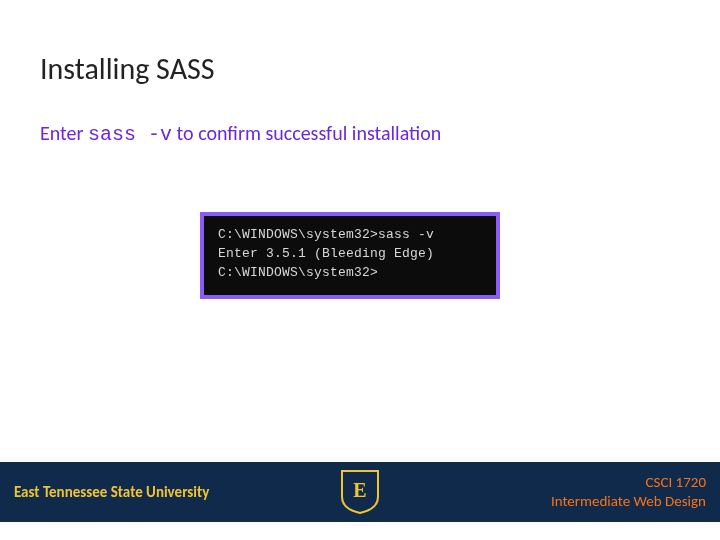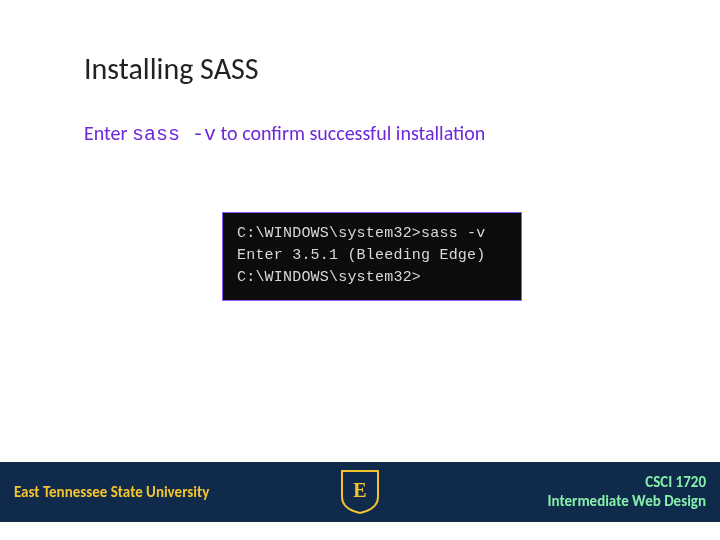--- a/index.html
+++ b/index.html
@@ -8,21 +8,21 @@
     height: 540px;
     background: #ffffff;
     font-family: "Segoe UI", Calibri, Arial, sans-serif;
     position: relative;
     overflow: hidden;
   }
   .slide {
     width: 100%;
     height: 100%;
     position: relative;
-    padding: 50px 60px 0 84px;
+    padding: 50px 60px 0 40px;
   }
   .title {
     font-size: 30px;
     font-weight: 400;
     color: #222;
     margin-bottom: 34px;
   }
   .instruction {
     font-size: 20px;
     color: #6d28d9;
@@ -32,25 +32,25 @@
     font-family: "Courier New", monospace;
     font-size: 20px;
   }
   .terminal-wrap {
     margin-top: 66px;
     display: flex;
     justify-content: center;
   }
   .terminal {
     background: #0c0c0c;
-    border: 1px solid #8b5cf6;
+    border: 4px solid #8b5cf6;
     padding: 10px 14px 12px 14px;
     width: 300px;
     font-family: Consolas, "Courier New", monospace;
-    font-size: 15px;
+    font-size: 13px;
     line-height: 1.45;
     color: #d8d8d8;
     letter-spacing: 0.2px;
   }
   .terminal .line { white-space: pre; }
   .footer {
     position: absolute;
     left: 0;
     bottom: 18px;
     width: 100%;
@@ -61,25 +61,25 @@
     justify-content: space-between;
     padding: 0 14px;
   }
   .footer-left {
     color: #f4c430;
     font-size: 15px;
     line-height: 1.25;
     font-weight: 600;
   }
   .footer-right {
-    color: #86efac;
+    color: #f97316;
     font-size: 15px;
     line-height: 1.25;
     text-align: right;
-    font-weight: 700;
+    font-weight: 400;
   }
   .logo {
     position: absolute;
     left: 50%;
     transform: translateX(-50%);
     width: 40px;
     height: 46px;
     display: flex;
     align-items: center;
     justify-content: center;

